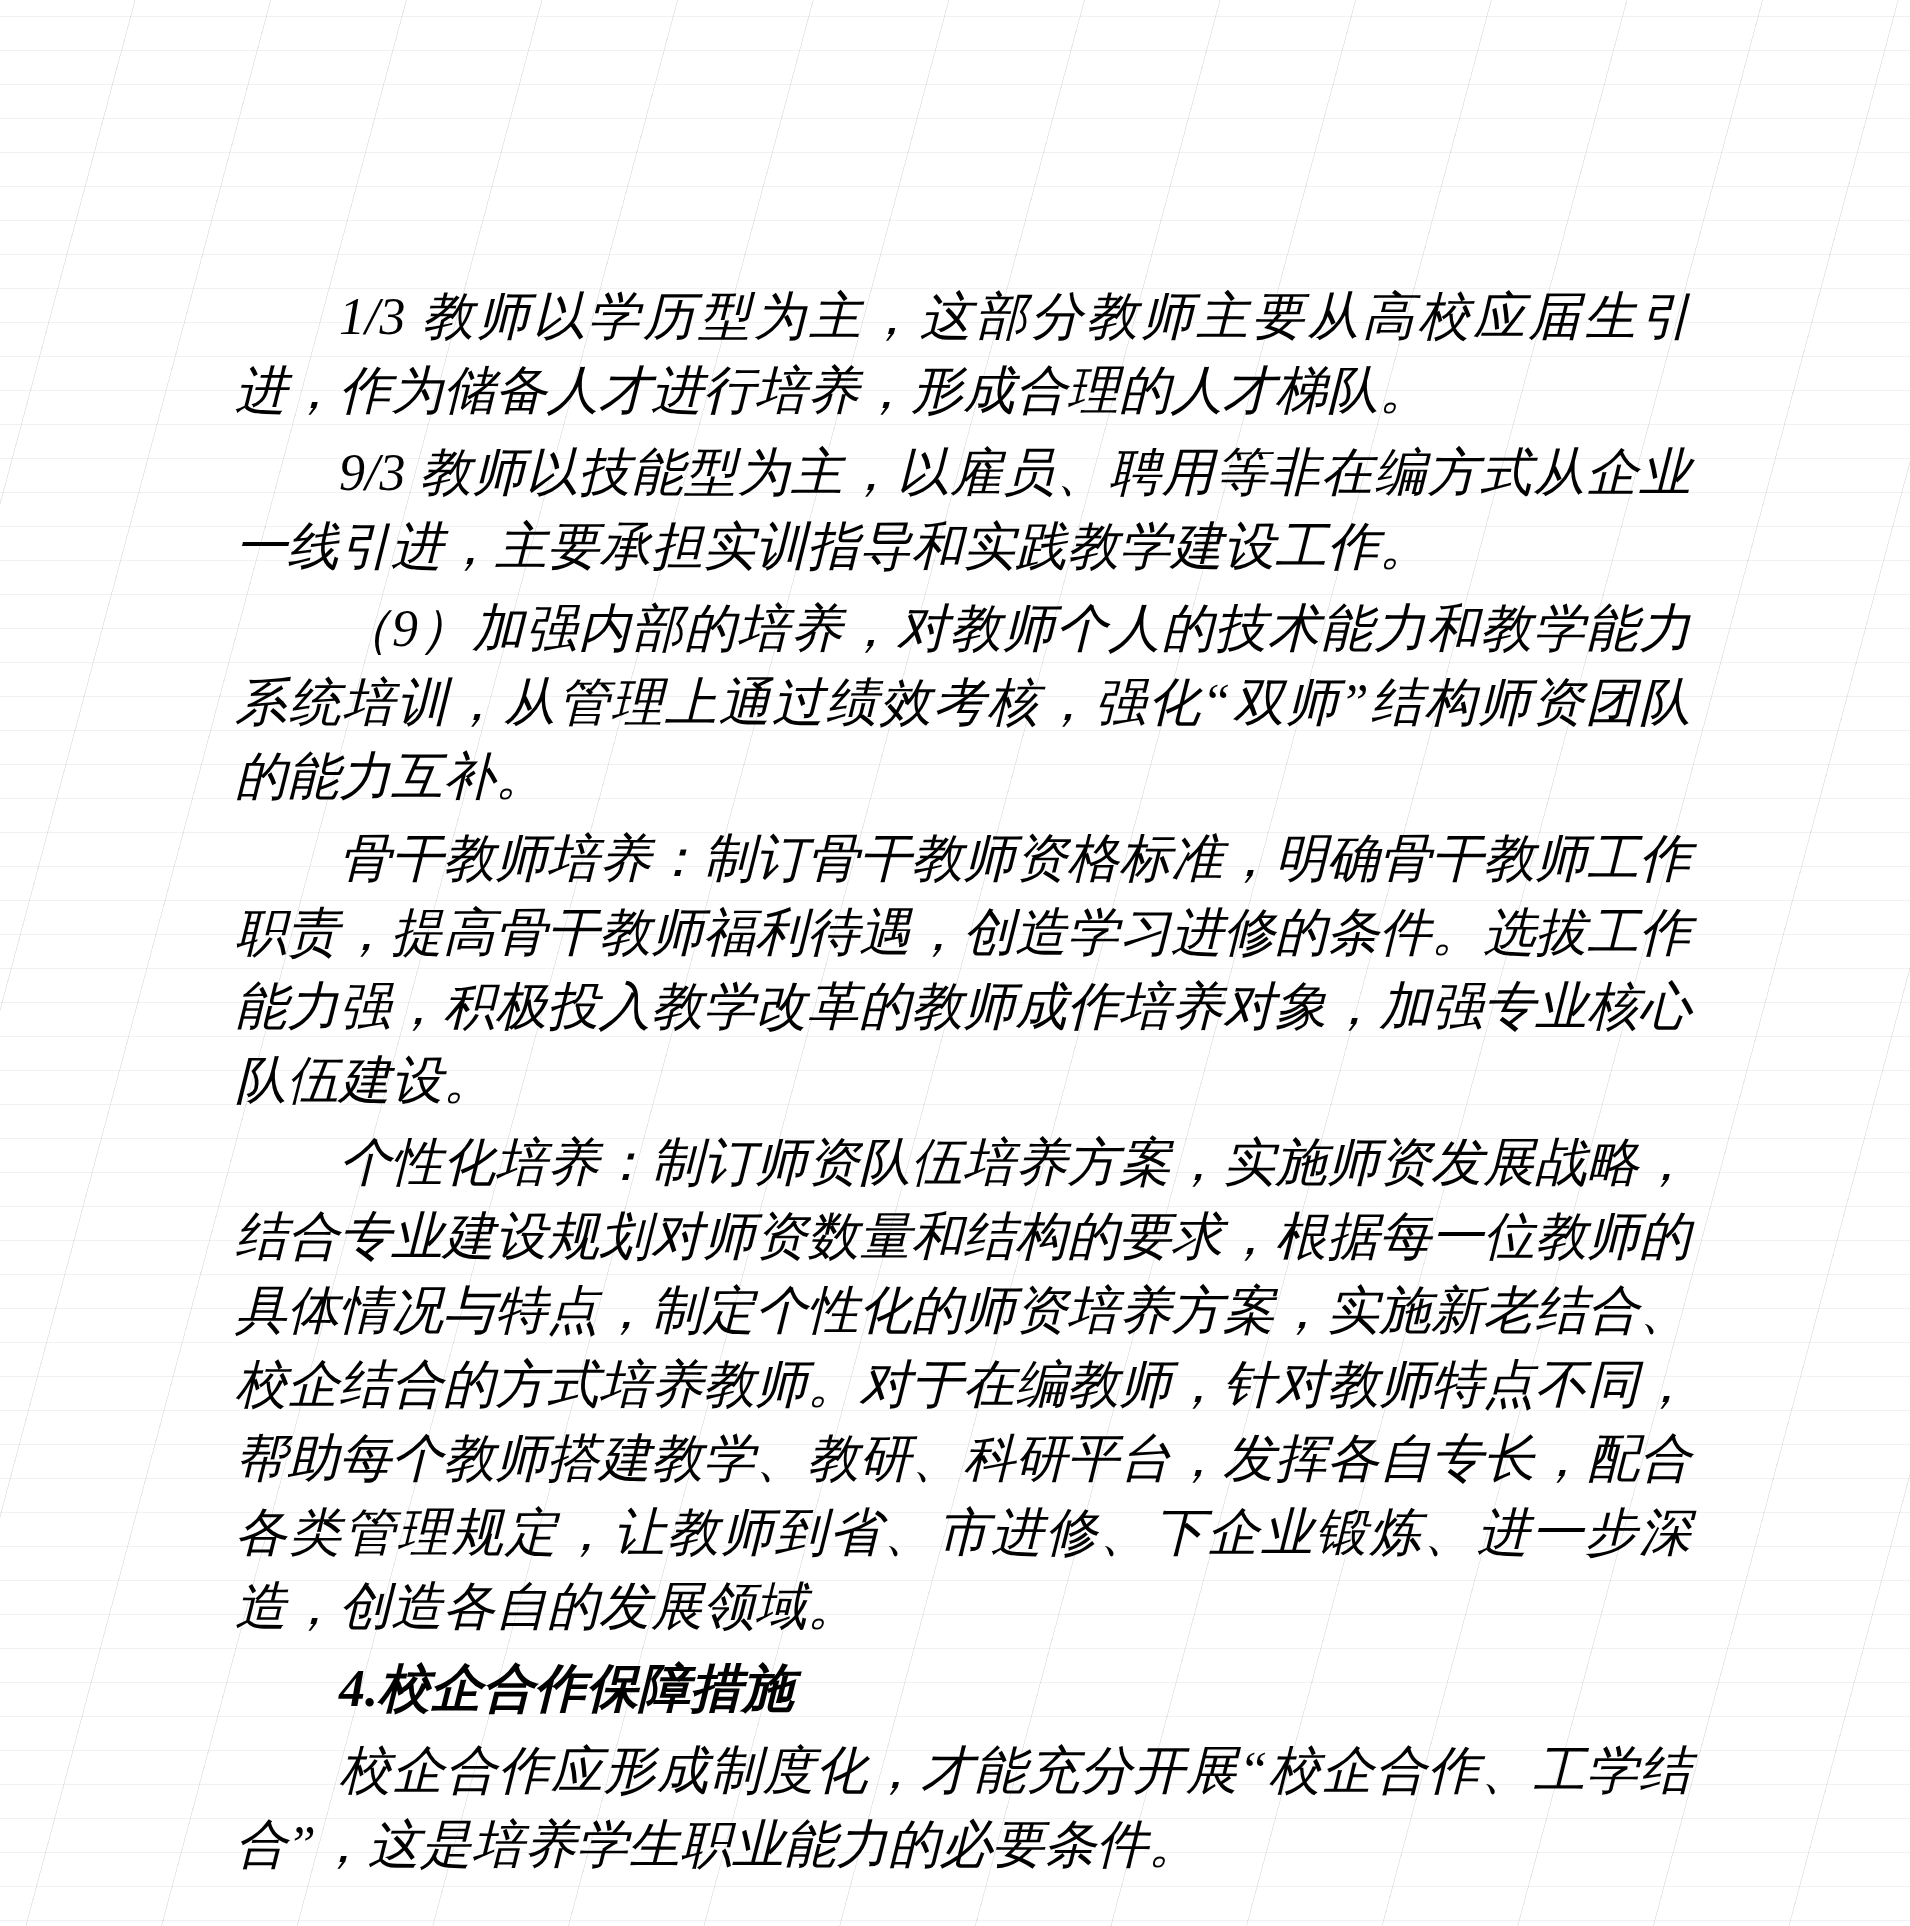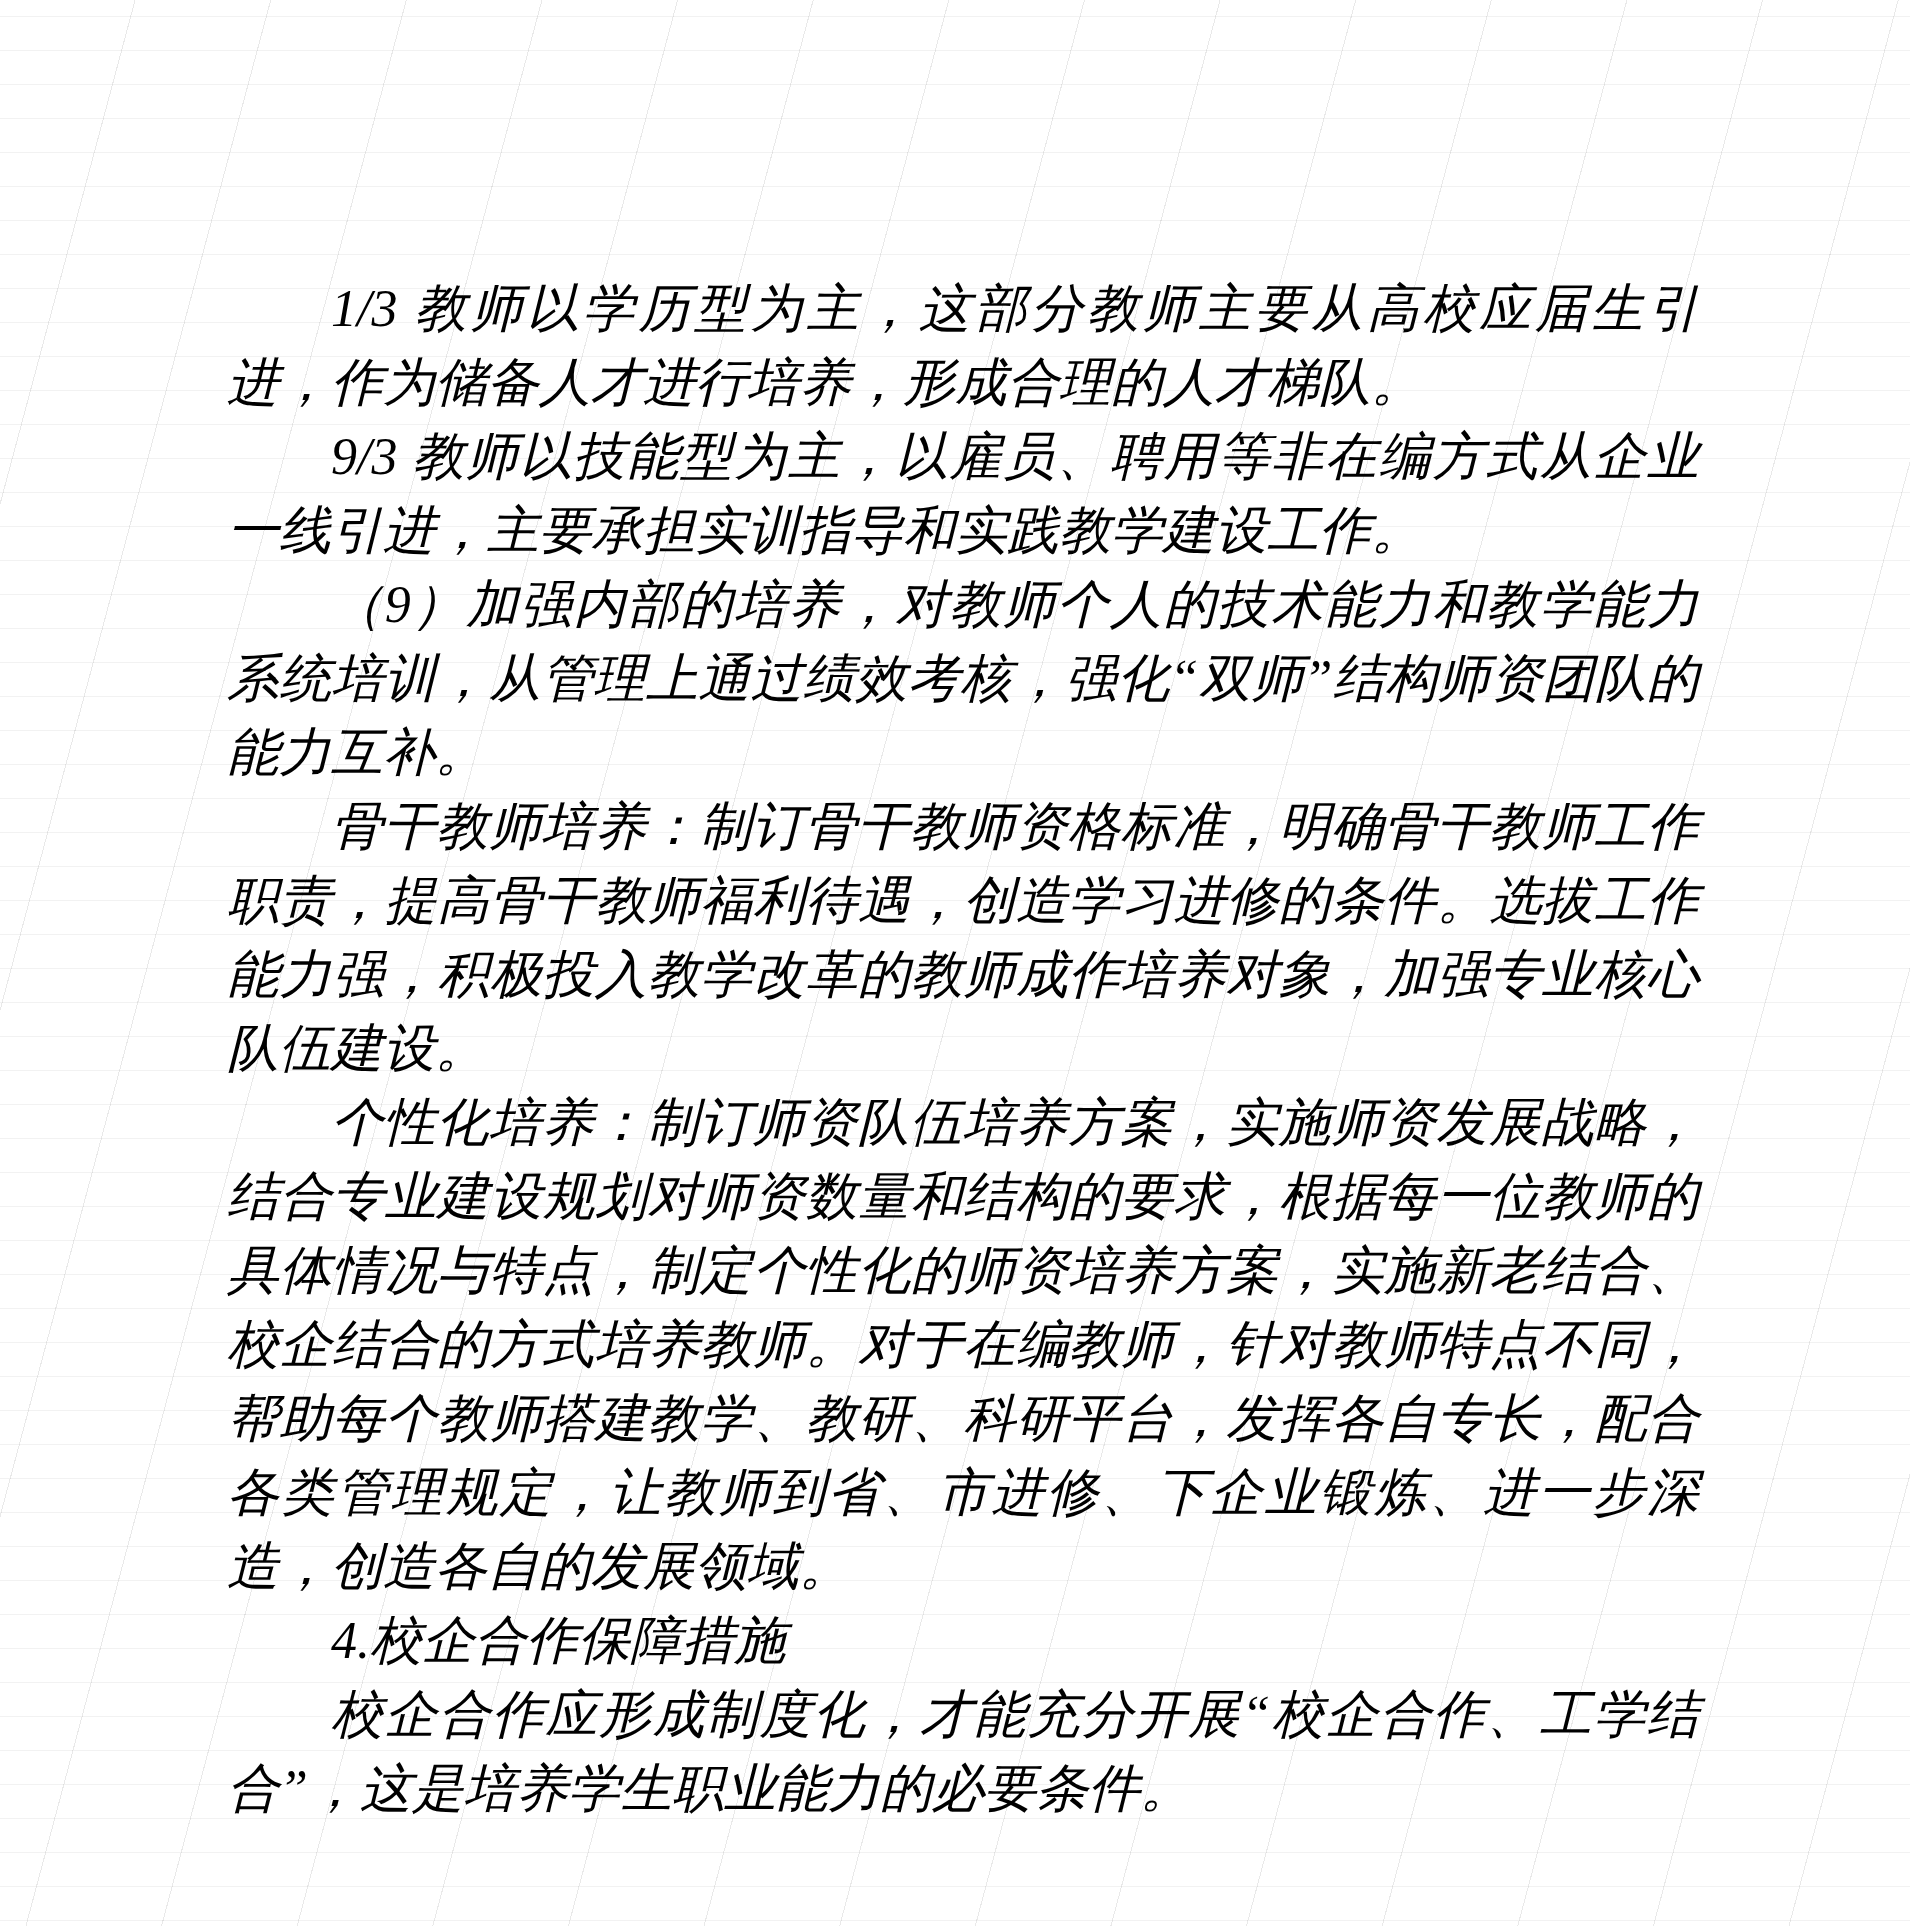--- a/index.html
+++ b/index.html
@@ -36,26 +36,26 @@
     color: #000000;
     font-size: 52px;
     line-height: 74px;
     font-style: italic;
     text-align: justify;
     text-justify: inter-ideograph;
     word-break: normal;
     overflow-wrap: break-word;
   }
   .content p {
-    margin: 0;
+    margin: 8px;
     padding: 0;
     text-indent: 2em;
   }
   .content p.heading {
-    font-weight: 400;
+    font-weight: 700;
   }
 </style>
 </head>
 <body>
 
 <div class="page">
   <div class="scan-pattern"></div>
   <main class="content" id="content">
       <p class="body">1/3 教师以学历型为主，这部分教师主要从高校应届生引进，作为储备人才进行培养，形成合理的人才梯队。</p>
       <p class="body">9/3 教师以技能型为主，以雇员、聘用等非在编方式从企业一线引进，主要承担实训指导和实践教学建设工作。</p>

